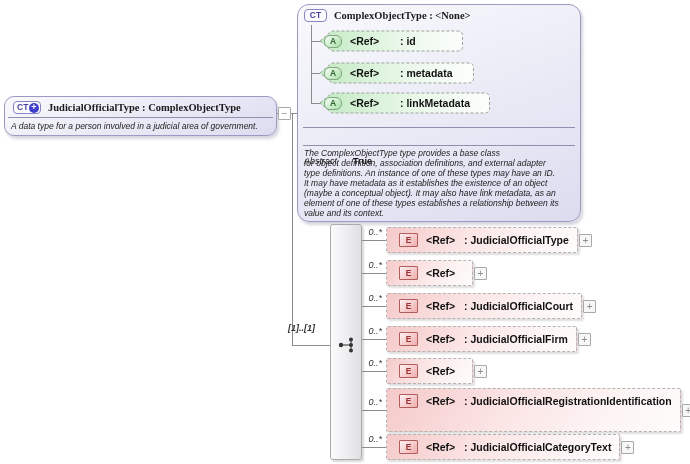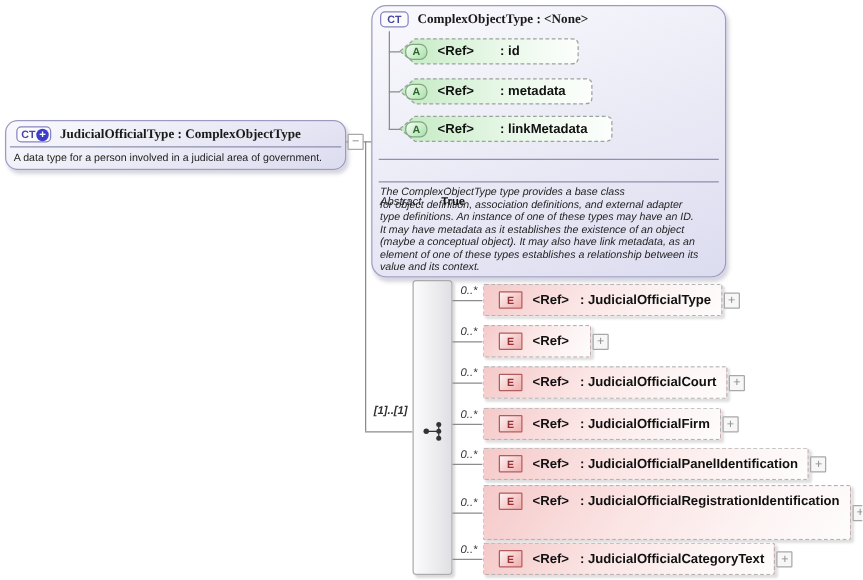--- a/index.html
+++ b/index.html
@@ -15,21 +15,21 @@
   .node {
     position: absolute;
     background: linear-gradient(160deg, #f9f9fd 0%, #ececf7 45%, #dcdcf0 100%);
     border: 1px solid #9a9ac2;
     border-radius: 10px;
     box-shadow: 2px 3px 3px rgba(120,120,150,0.30);
   }
   .node-header { display: flex; align-items: center; padding: 4px 6px 2px 8px; }
   .node-title { font-size: 10.5px; font-weight: bold; color: #1a1a1a; white-space: nowrap; margin-left: 7px; font-family: Liberation Serif, serif; }
   .divider { border-top: 1px solid #8f8fae; margin: 1px 3px 0 3px; }
-  .desc { font-size: 8.5px; color: #222; padding: 3px 4px 0 6px; white-space: nowrap; }
+  .desc { font-style: italic; font-size: 8.5px; color: #222; padding: 3px 4px 0 6px; white-space: nowrap; }
 
   
   .ct-icon {
     position: relative; width: 23px; height: 13px; flex: 0 0 auto;
     border: 1px solid #8585c4; border-radius: 4px; background: #fbfbfe;
     color: #4646a0; font-size: 8.5px; font-weight: bold;
     display: flex; align-items: center; justify-content: center; line-height: 1;
   }
   .ct-icon.wide { width: 28px; justify-content: flex-start; padding-left: 3px; }
   .ct-plus-circle {
@@ -195,21 +195,21 @@
 
     <div class="doc" style="left:6px;top:143px;width:272px">The ComplexObjectType type provides a base class
 for object definition, association definitions, and external adapter
 type definitions. An instance of one of these types may have an ID.
 It may have metadata as it establishes the existence of an object
 (maybe a conceptual object). It may also have link metadata, as an
 element of one of these types establishes a relationship between its
 value and its context.</div>
   </div>
 
-  <div class="card-label seq-card" style="left:288px;top:323px;width:38px;text-align:right">[1]..[1]</div>
+  <div class="card-label seq-card" style="left:288px;top:323px;width:38px;text-align:left">[1]..[1]</div>
 
   <div class="seq-bar">
     <svg class="seq-glyph" width="20" height="18">
       <line x1="4" y1="9" x2="14" y2="9" stroke="#333" stroke-width="1"></line>
       <line x1="14" y1="3.5" x2="14" y2="14.5" stroke="#333" stroke-width="1"></line>
       <circle cx="4" cy="9" r="2.2" fill="#333"></circle>
       <circle cx="14" cy="3.5" r="2" fill="#333"></circle>
       <circle cx="14" cy="9" r="2" fill="#333"></circle>
       <circle cx="14" cy="14.5" r="2" fill="#333"></circle>
     </svg>
@@ -248,21 +248,20 @@
     <span class="ref-label">&lt;Ref&gt;</span>
     <span class="name-label">: JudicialOfficialFirm</span>
     <div class="toggle plus-pos"><span>+</span></div>
   </div>
 
   <div class="hline" style="left:362px;top:371px;width:24px"></div>
   <div class="card-label elem-card" style="left:348px;top:358px">0..*</div>
   <div class="ebox" style="left:386px;top:358px">
     <span class="e-icon">E</span>
     <span class="ref-label">&lt;Ref&gt;</span>
-    <span class="name-label">: JudicialOfficialPanelIdentification</span>
     <div class="toggle plus-pos"><span>+</span></div>
   </div>
 
   <div class="hline" style="left:362px;top:410px;width:24px"></div>
   <div class="card-label elem-card" style="left:348px;top:397px">0..*</div>
   <div class="ebox two-line" style="left:386px;top:388px">
     <span class="e-icon">E</span>
     <span class="ref-label">&lt;Ref&gt;</span>
     <span class="name-label">: JudicialOfficialRegistrationIdentification</span>
     <div class="toggle plus-pos-tall" style="position:absolute"><span>+</span></div>

